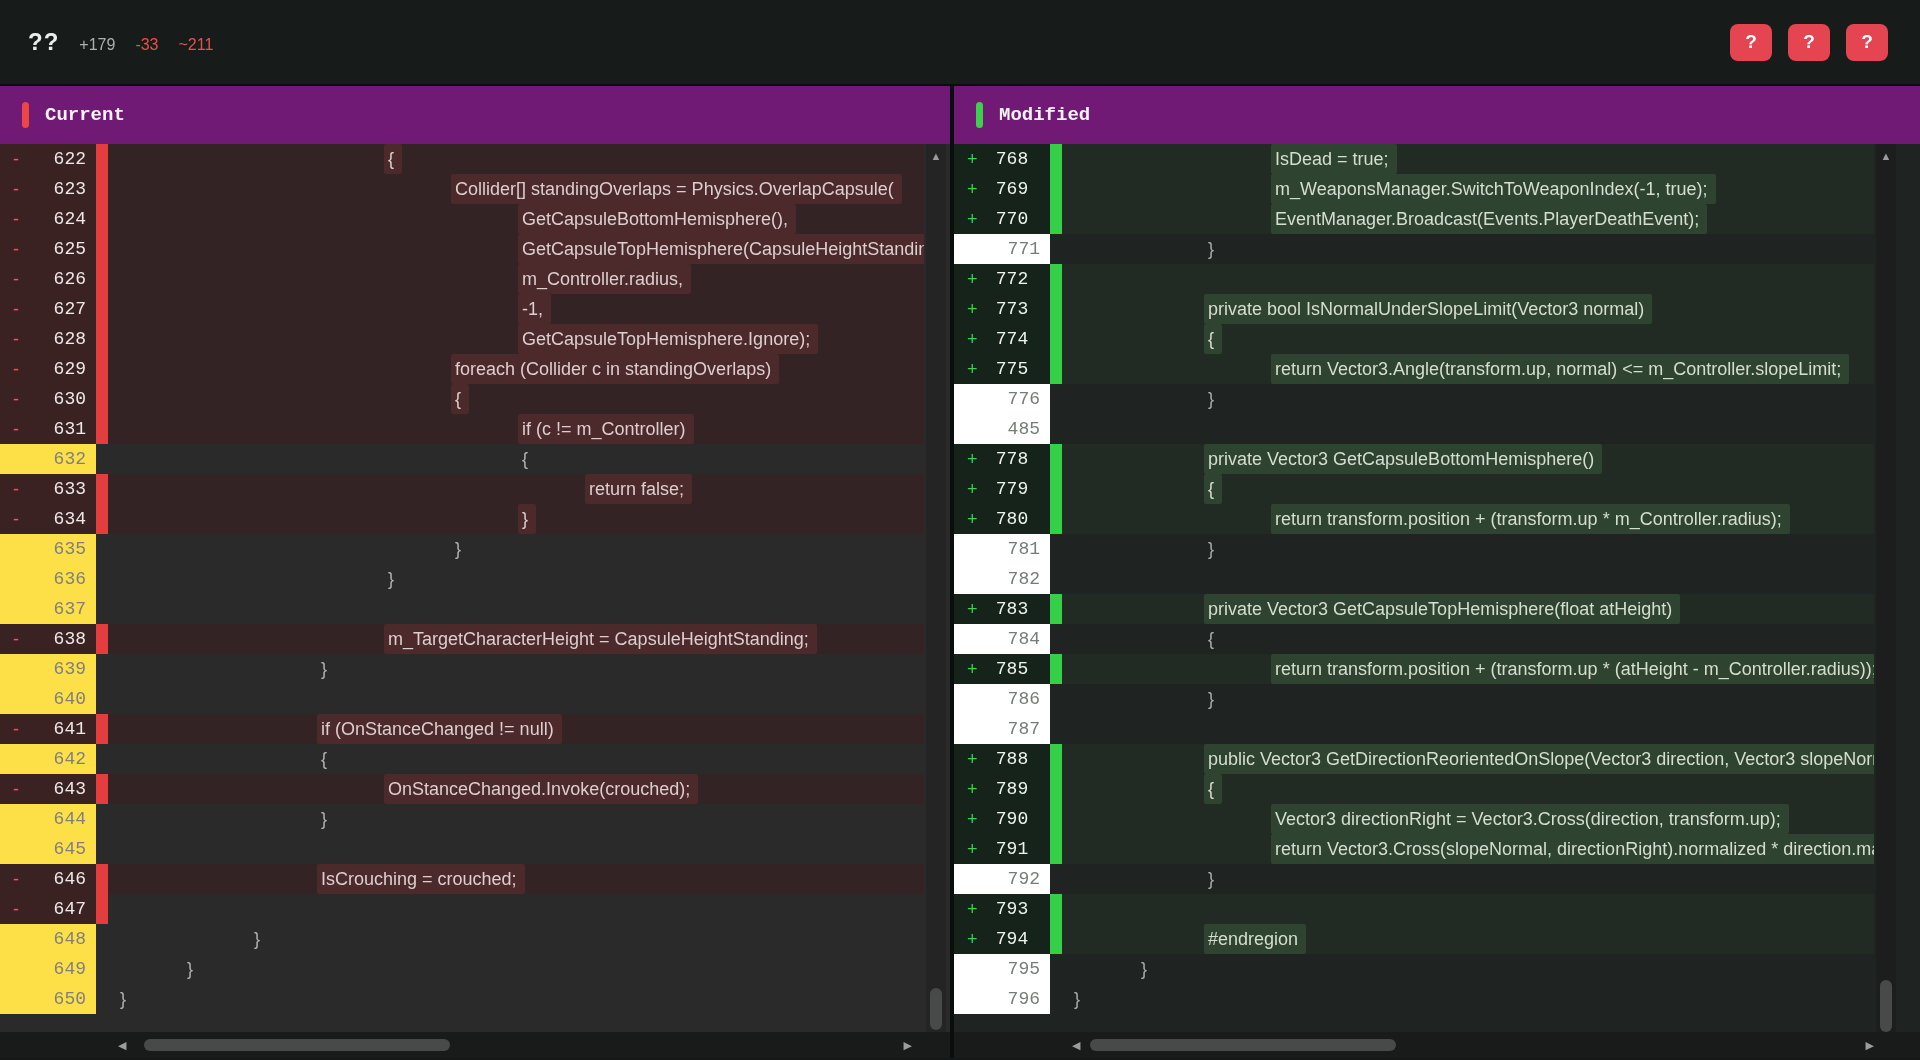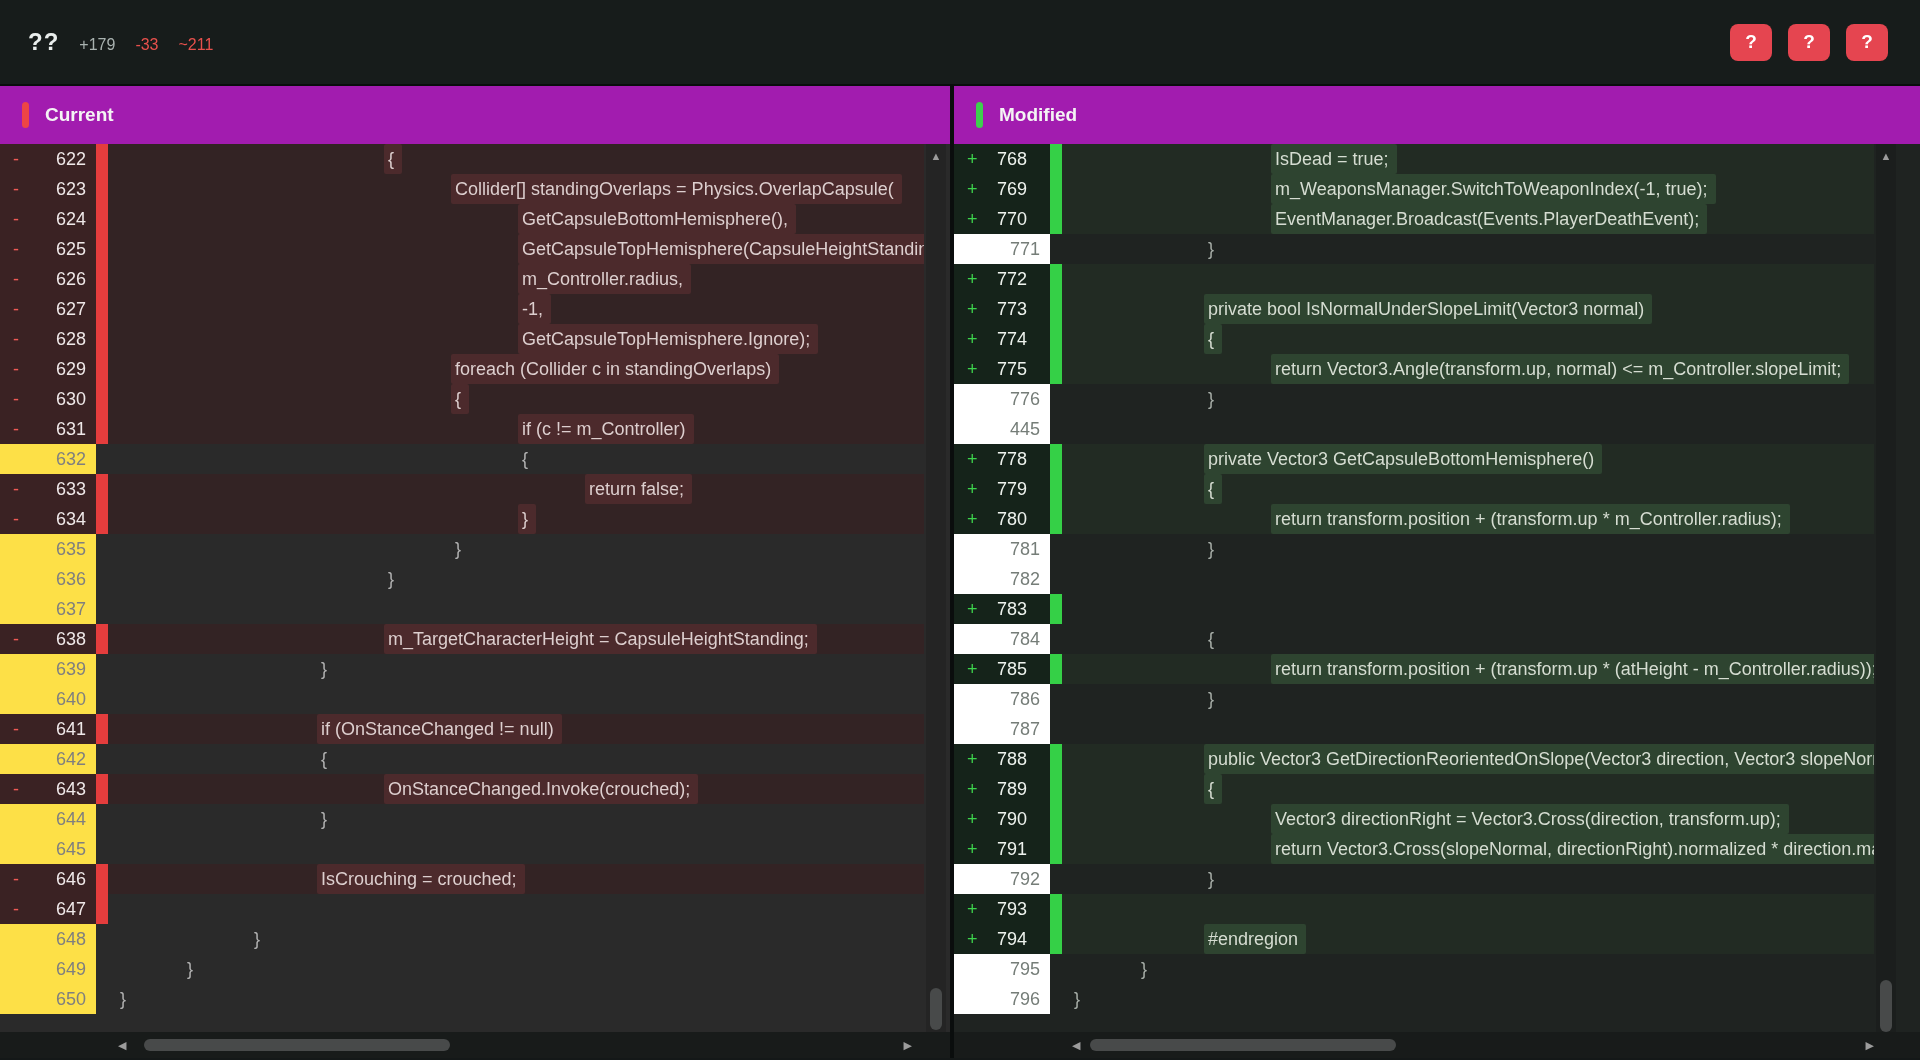--- a/index.html
+++ b/index.html
@@ -29,38 +29,38 @@
   }
 
   
   .panes { display:flex; height:972px; }
   .pane { position:relative; height:100%; }
   .pane-left  { width:950px; }
   .divider { width:4px; background:#0a0d0d; }
   .pane-right { flex:1; }
 
   .pane-header {
-    height:58px; background:#a21caf; display:flex; align-items:center; gap:16px; padding:0 22px;
+    height:58px; background:#701a75; display:flex; align-items:center; gap:16px; padding:0 22px;font-family:Liberation Mono, monospace;
   }
   .pill { width:7px; height:26px; border-radius:4px; }
   .pane-left  .pill { background:#ee4545; }
   .pane-right .pill { background:#3ecf4e; }
   .pane-title { color:#f4f4f4; font-size:19px; font-weight:700; }
 
   .code-wrap { position:relative; height:914px; overflow:hidden; }
   .pane-left  .code-wrap { background:#2a2a2a; }
   .pane-right .code-wrap { background:#1f2321; }
 
   .rows { position:absolute; top:0; left:0; bottom:26px; overflow:hidden; }
   .pane-left  .rows { right:26px; }
   .pane-right .rows { right:46px; }
 
   .row { display:flex; height:30px; line-height:30px; font-size:18px; }
   .sign  { width:30px; flex:none; padding-left:13px; }
-  .num   { width:66px; flex:none; text-align:right; padding-right:10px; }
+  .num   { width:66px; flex:none; text-align:right; padding-right:10px;font-family:Liberation Mono, monospace; }
   .strip { width:12px; flex:none; }
   .code  { flex:1; white-space:pre; overflow:hidden; tab-size:67px; padding-left:12px; }
   .hl    { padding:5px 8px 5px 4px; margin-left:-4px; border-radius:2px; }
 
   
   .pane-left .sign { color:#ef5a56; }
   .pane-left .row .sign, .pane-left .row .num { background:#fde047; }
   .pane-left .row .num { color:#7f7f7f; }
   .pane-left .row .strip, .pane-left .row .code { background:#2a2a2a; }
   .pane-left .row .code { color:#b2b2b2; }
@@ -372,21 +372,21 @@
             <span class="code">			<span class="hl">return Vector3.Angle(transform.up, normal) &lt;= m_Controller.slopeLimit;</span></span>
           </div>
           <div class="row unchanged">
             <span class="sign"></span>
             <span class="num">776</span>
             <span class="strip"></span>
             <span class="code">		<span class="hl">}</span></span>
           </div>
           <div class="row unchanged">
             <span class="sign"></span>
-            <span class="num">445</span>
+            <span class="num">485</span>
             <span class="strip"></span>
             <span class="code"></span>
           </div>
           <div class="row added">
             <span class="sign">+</span>
             <span class="num">778</span>
             <span class="strip"></span>
             <span class="code">		<span class="hl">private Vector3 GetCapsuleBottomHemisphere()</span></span>
           </div>
           <div class="row added">
@@ -410,20 +410,21 @@
           <div class="row unchanged">
             <span class="sign"></span>
             <span class="num">782</span>
             <span class="strip"></span>
             <span class="code"></span>
           </div>
           <div class="row added">
             <span class="sign">+</span>
             <span class="num">783</span>
             <span class="strip"></span>
+            <span class="code">		<span class="hl">private Vector3 GetCapsuleTopHemisphere(float atHeight)</span></span>
           </div>
           <div class="row unchanged">
             <span class="sign"></span>
             <span class="num">784</span>
             <span class="strip"></span>
             <span class="code">		<span class="hl">{</span></span>
           </div>
           <div class="row added">
             <span class="sign">+</span>
             <span class="num">785</span>

